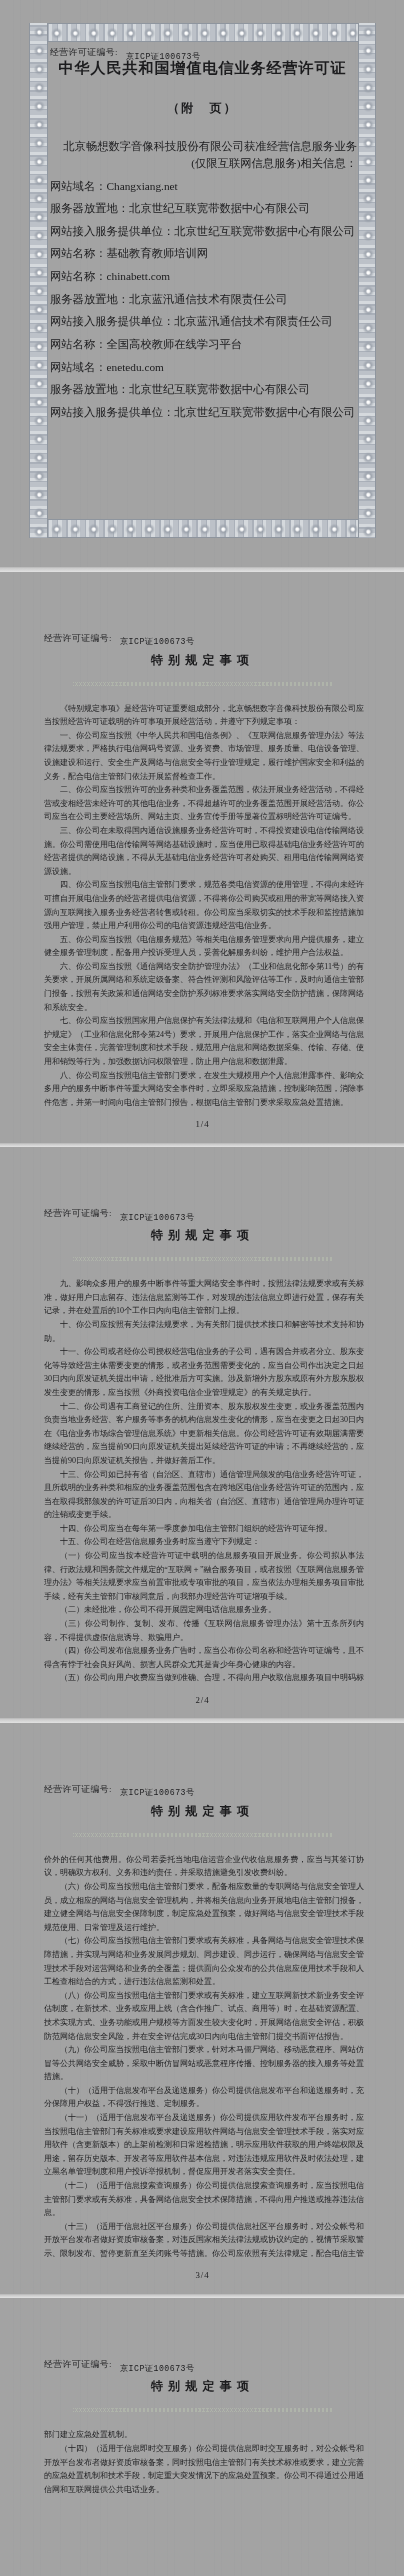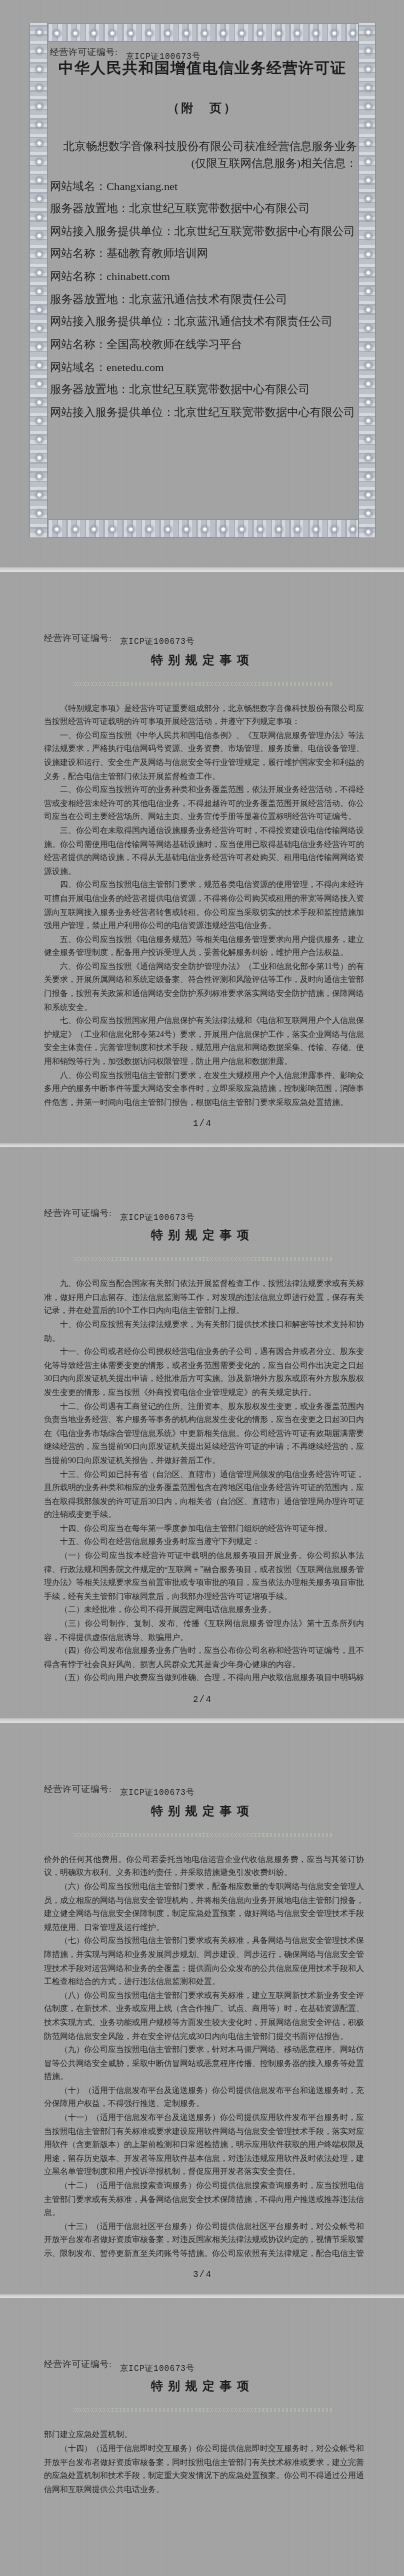--- a/index.html
+++ b/index.html
@@ -101,21 +101,21 @@
   }
   .reg-body{
     position:absolute;left:44px;right:41px;top:130px;
     font-size:8px;line-height:1.7;text-align:justify;
   }
   .reg-body p{margin:0;text-indent:2em;}
   .reg-body p.cont{text-indent:0;}
   .page-no{
     position:absolute;left:0;right:0;bottom:13.4px;
     text-align:center;font-size:8.8px;letter-spacing:1px;
-    font-family:Liberation Mono, monospace;
+    font-family:Liberation Serif, serif;
   }
 </style>
 </head>
 <body>
 
 <div class="doc">
 
   <section class="page cert-page">
     <div class="band band-h band-top"></div>
     <div class="band band-h band-bottom"></div>
@@ -173,21 +173,21 @@
   <div class="sep"></div>
 
   <section class="page reg-page">
     <div class="cert-no reg-no">
       <span class="lbl">经营许可证编号:</span>
       <span class="val">京ICP证100673号</span>
     </div>
     <h2 class="reg-title">特别规定事项</h2>
     <div class="squiggle"></div>
     <div class="reg-body">
-        <p>九、你公司应当配合国家有关部门依法开展监督检查工作，按照法律法规要求或有关标准，做好用户日志留存、违法信息监测等工作，对发现的违法信息立即进行处置，保存有关记录，并在处置后的10个工作日内向电信主管部门上报。</p>
+        <p>九、影响众多用户的服务中断事件等重大网络安全事件时，按照法律法规要求或有关标准，做好用户日志留存、违法信息监测等工作，对发现的违法信息立即进行处置，保存有关记录，并在处置后的10个工作日内向电信主管部门上报。</p>
         <p>十、你公司应按照有关法律法规要求，为有关部门提供技术接口和解密等技术支持和协助。</p>
         <p>十一、你公司或者经你公司授权经营电信业务的子公司，遇有因合并或者分立、股东变化等导致经营主体需要变更的情形，或者业务范围需要变化的，应当自公司作出决定之日起30日内向原发证机关提出申请，经批准后方可实施。涉及新增外方股东或原有外方股东股权发生变更的情形，应当按照《外商投资电信企业管理规定》的有关规定执行。</p>
         <p>十二、你公司遇有工商登记的住所、注册资本、股东股权发生变更，或业务覆盖范围内负责当地业务经营、客户服务等事务的机构信息发生变化的情形，应当在变更之日起30日内在《电信业务市场综合管理信息系统》中更新相关信息。你公司经营许可证有效期届满需要继续经营的，应当提前90日向原发证机关提出延续经营许可证的申请；不再继续经营的，应当提前90日向原发证机关报告，并做好善后工作。</p>
         <p>十三、你公司如已持有省（自治区、直辖市）通信管理局颁发的电信业务经营许可证，且所载明的业务种类和相应的业务覆盖范围包含在跨地区电信业务经营许可证的范围内，应当在取得我部颁发的许可证后30日内，向相关省（自治区、直辖市）通信管理局办理许可证的注销或变更手续。</p>
         <p>十四、你公司应当在每年第一季度参加电信主管部门组织的经营许可证年报。</p>
         <p>十五、你公司在经营信息服务业务时应当遵守下列规定：</p>
         <p>（一）你公司应当按本经营许可证中载明的信息服务项目开展业务。你公司拟从事法律、行政法规和国务院文件规定的“互联网＋”融合服务项目，或者按照《互联网信息服务管理办法》等相关法规要求应当前置审批或专项审批的项目，应当依法办理相关服务项目审批手续，经有关主管部门审核同意后，向我部办理经营许可证增项手续。</p>
         <p>（二）未经批准，你公司不得开展固定网电话信息服务业务。</p>
         <p>（三）你公司制作、复制、发布、传播《互联网信息服务管理办法》第十五条所列内容，不得提供虚假信息诱导、欺骗用户。</p>
         <p>（四）你公司发布信息服务业务广告时，应当公布你公司名称和经营许可证编号，且不得含有悖于社会良好风尚、损害人民群众尤其是青少年身心健康的内容。</p>

